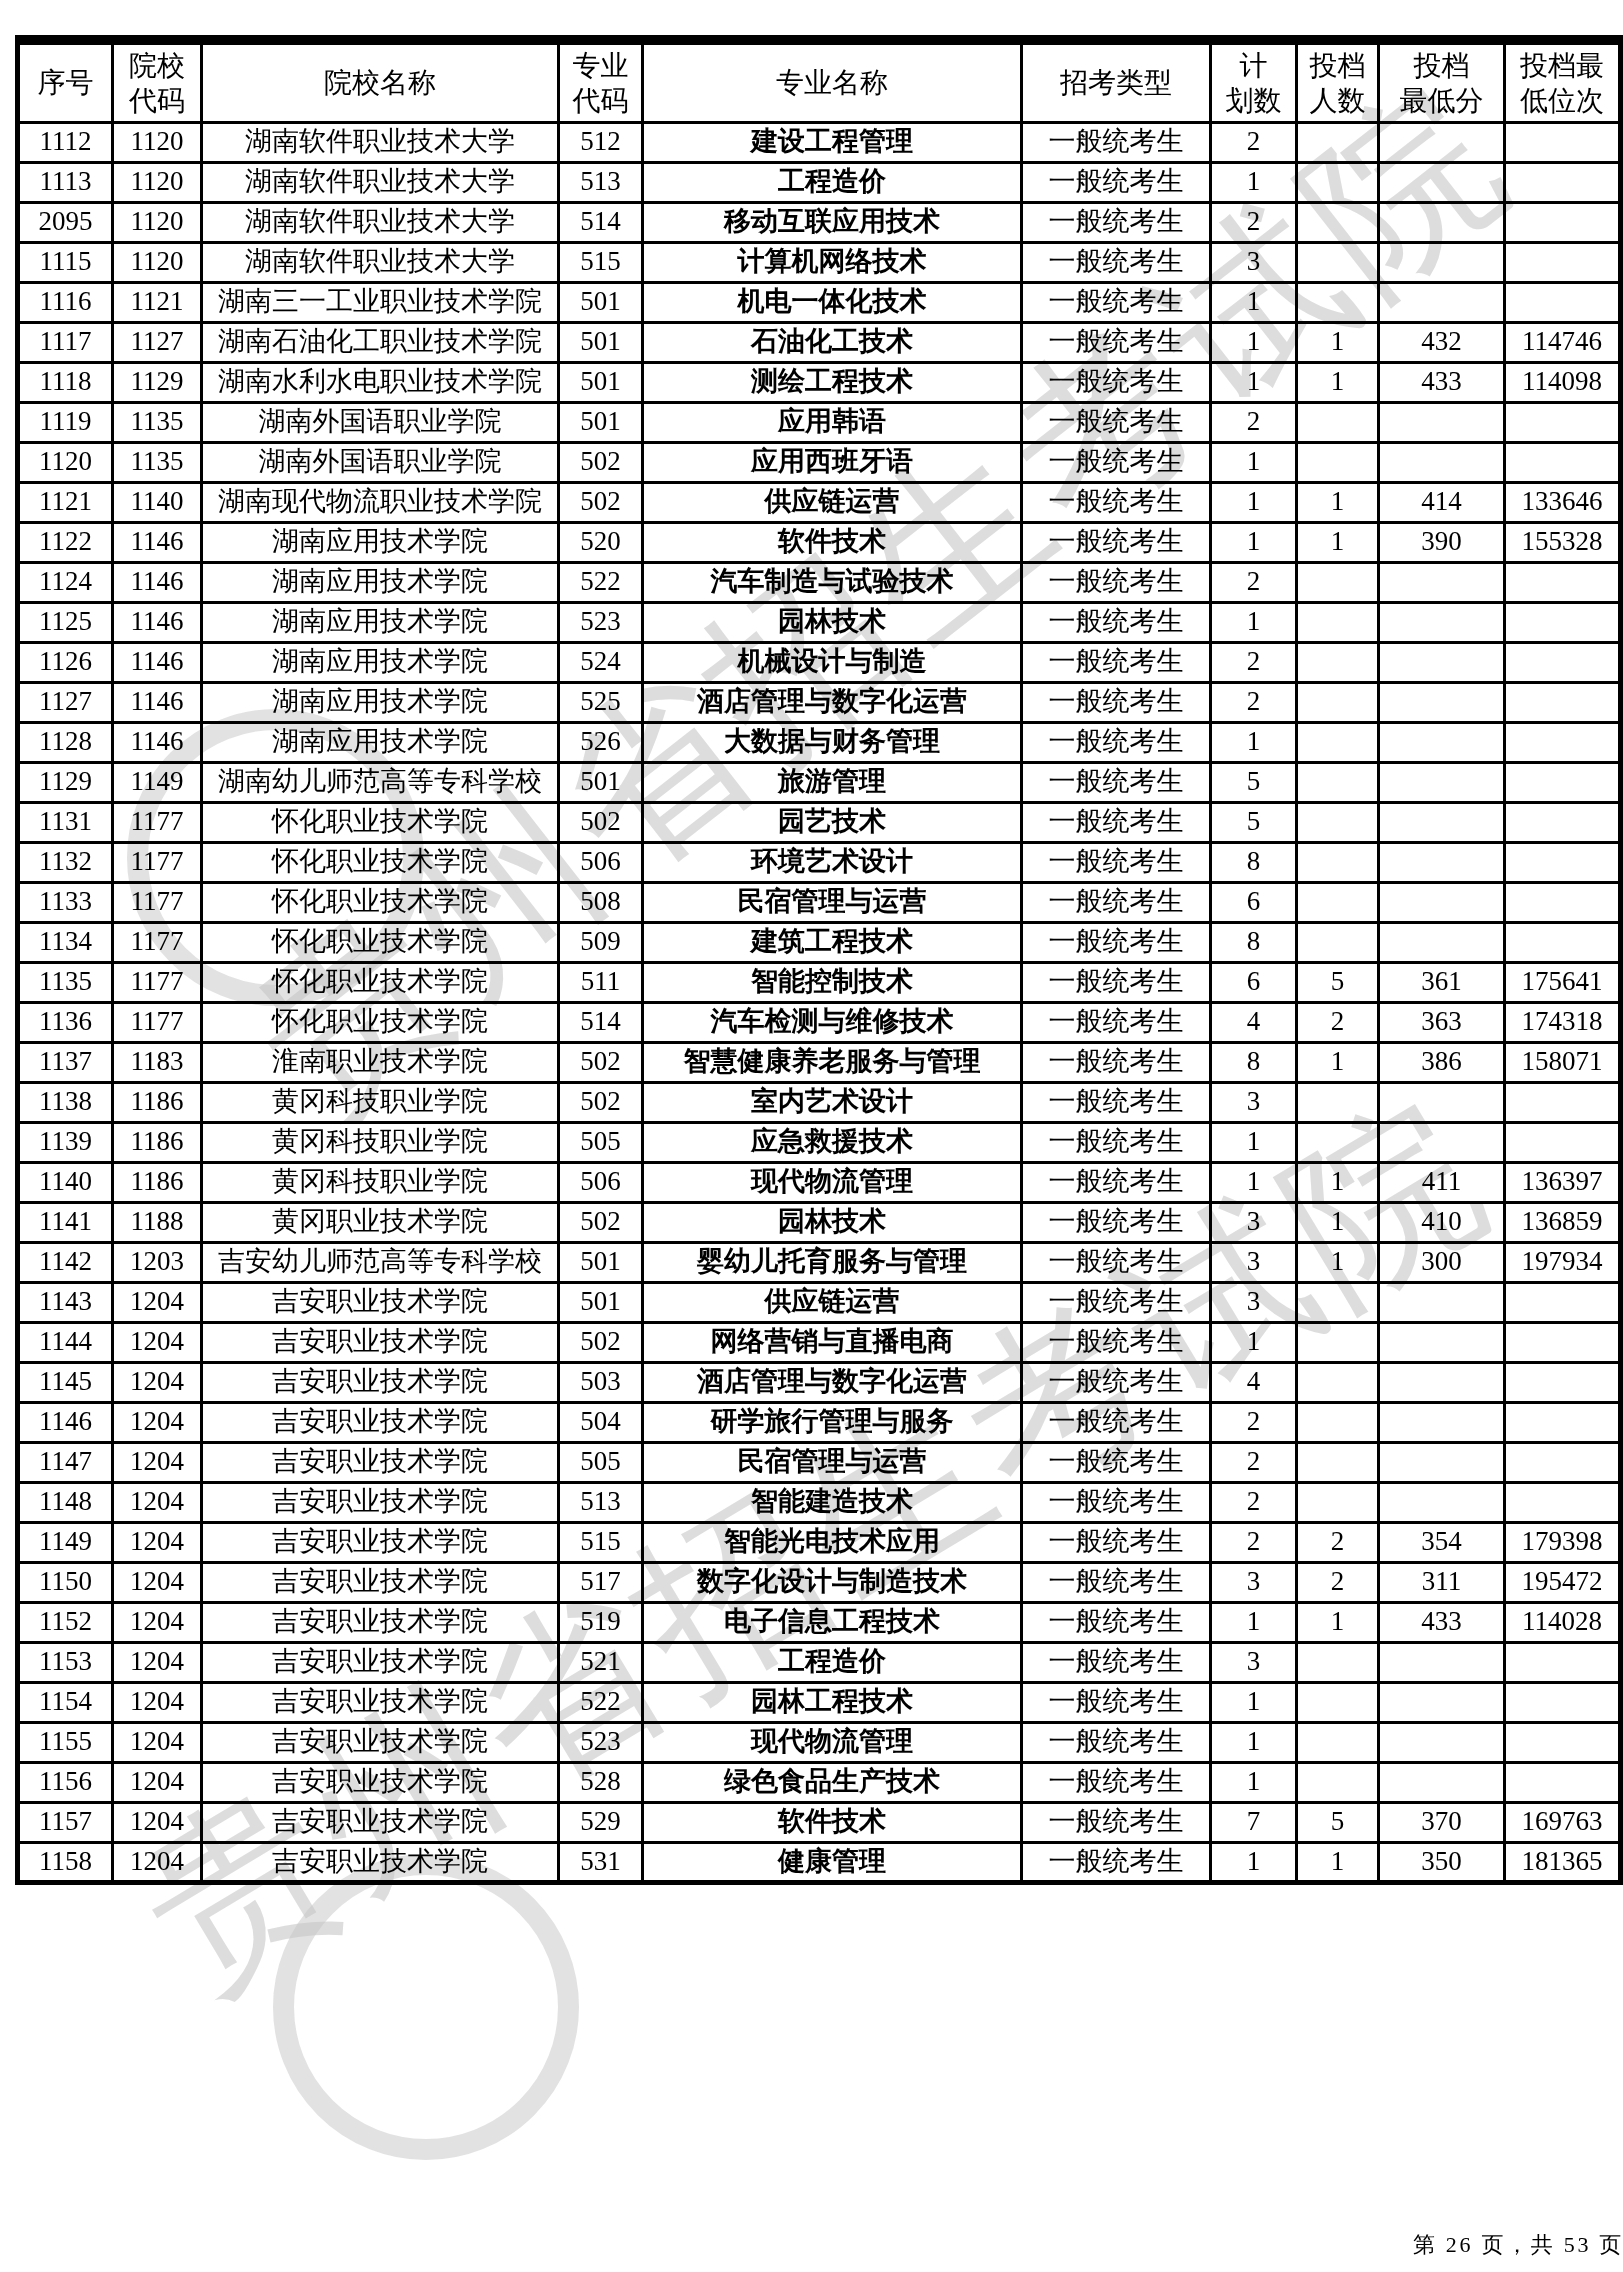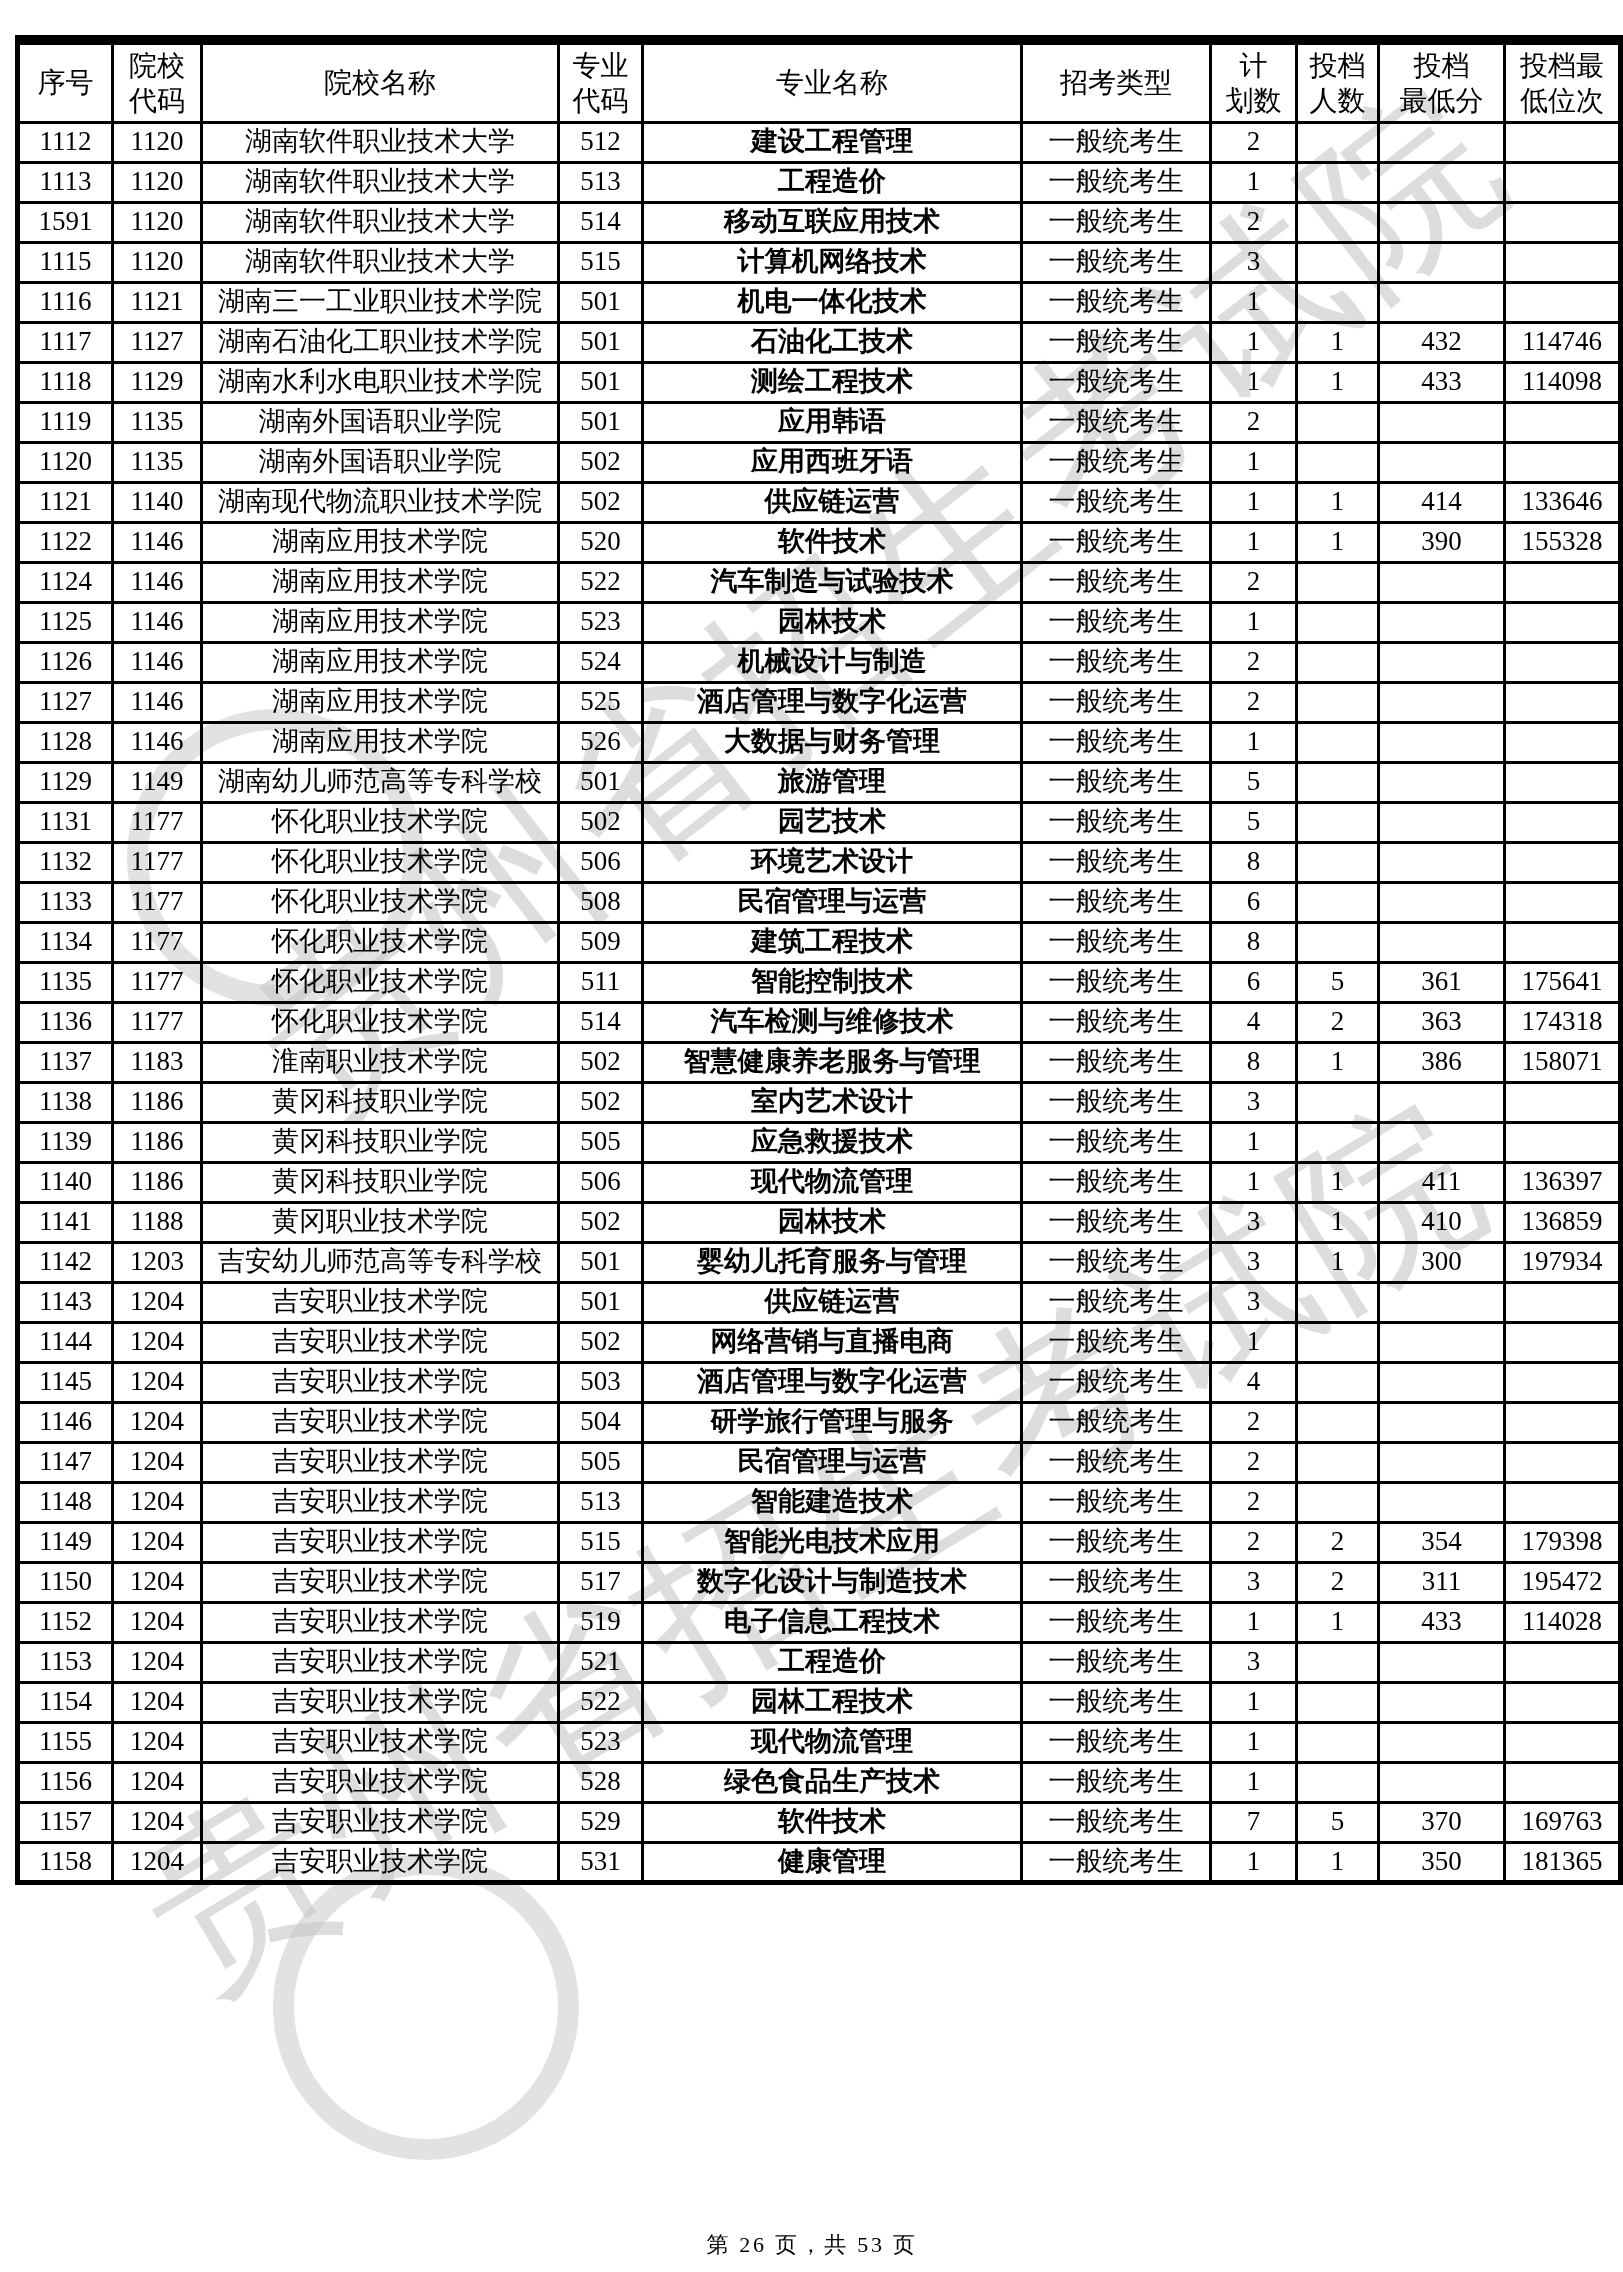--- a/index.html
+++ b/index.html
@@ -82,21 +82,21 @@
   td.col-school_name { padding: 1.8px 30px; }
   td.col-major_name  { padding: 1.8px 7.3px; font-weight: bold; }
 
   
   .footer {
     position: absolute;
     z-index: 2;
     left: 0;
     top: 2230px;
     width: 100%;
-    text-align: center;
+    text-align: right;
     font-size: 22px;
     letter-spacing: 2.7px;
   }
 </style>
 </head>
 <body>
 
 <div class="page">
 
   <div class="wm wm1">贵州省招生考试院</div>
@@ -156,21 +156,21 @@
           <td class="col-school_name">湖南软件职业技术大学</td>
           <td class="col-major_code">513</td>
           <td class="col-major_name">工程造价</td>
           <td class="col-exam_type">一般统考生</td>
           <td class="col-plan_count">1</td>
           <td class="col-file_count"></td>
           <td class="col-min_score"></td>
           <td class="col-min_rank"></td>
         </tr>
         <tr>
-          <td class="col-seq">1591</td>
+          <td class="col-seq">2095</td>
           <td class="col-school_code">1120</td>
           <td class="col-school_name">湖南软件职业技术大学</td>
           <td class="col-major_code">514</td>
           <td class="col-major_name">移动互联应用技术</td>
           <td class="col-exam_type">一般统考生</td>
           <td class="col-plan_count">2</td>
           <td class="col-file_count"></td>
           <td class="col-min_score"></td>
           <td class="col-min_rank"></td>
         </tr>

